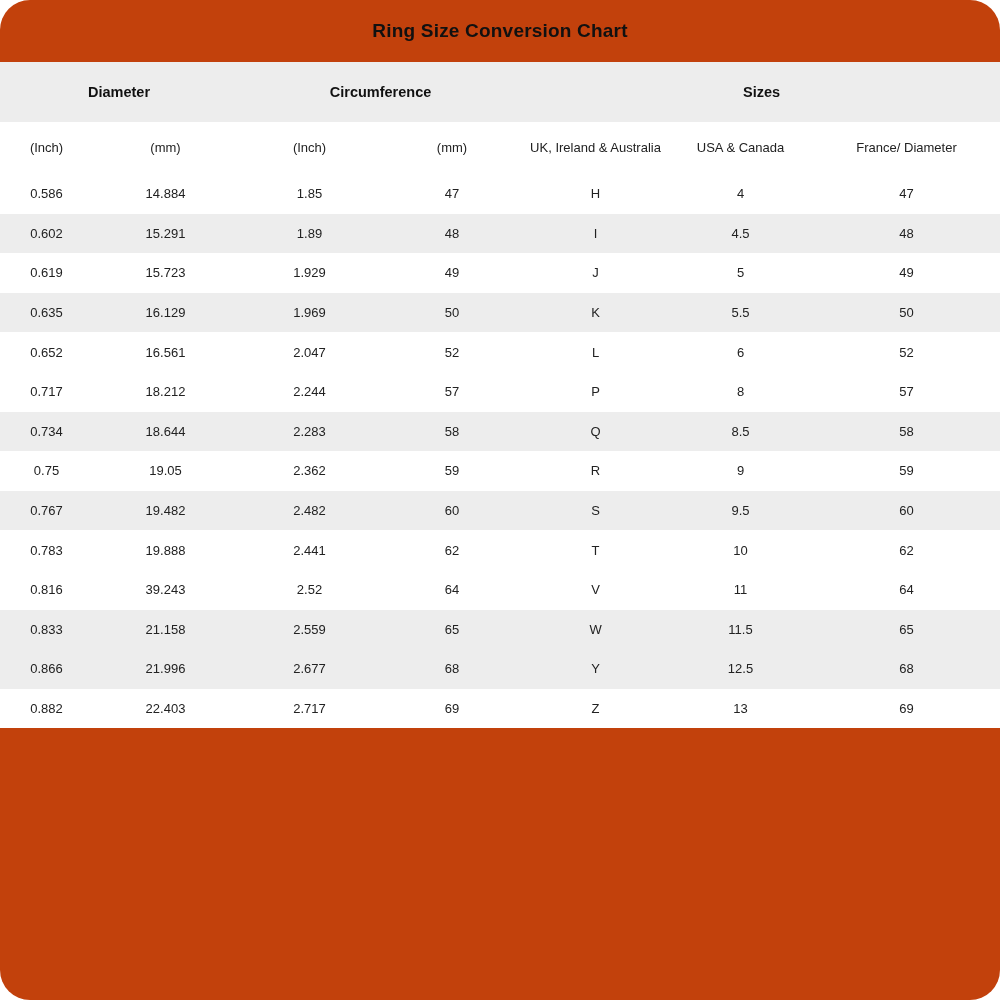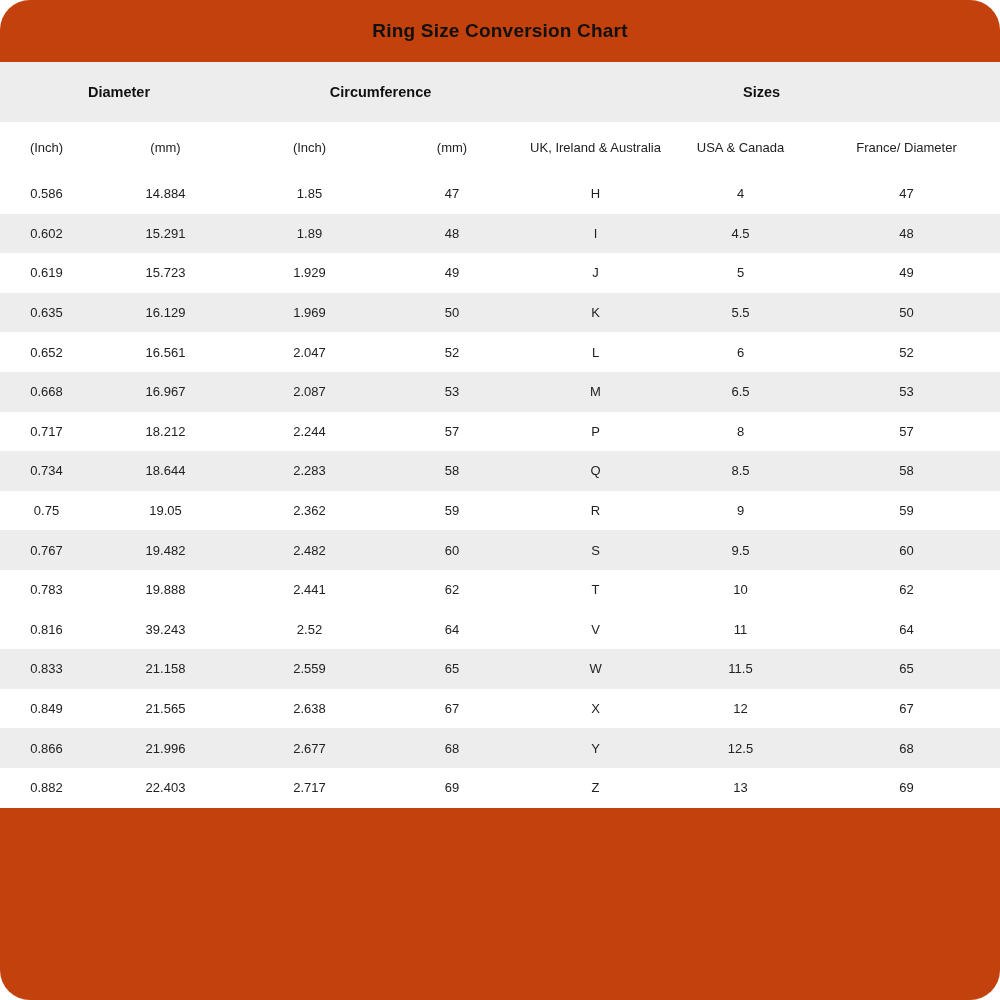--- a/index.html
+++ b/index.html
@@ -149,29 +149,20 @@
         </tr>
         <tr class="data-row plain">
           <td>0.652</td>
           <td>16.561</td>
           <td>2.047</td>
           <td>52</td>
           <td>L</td>
           <td>6</td>
           <td>52</td>
         </tr>
-        <tr class="data-row shade">
-          <td>0.668</td>
-          <td>16.967</td>
-          <td>2.087</td>
-          <td>53</td>
-          <td>M</td>
-          <td>6.5</td>
-          <td>53</td>
-        </tr>
         <tr class="data-row plain">
           <td>0.717</td>
           <td>18.212</td>
           <td>2.244</td>
           <td>57</td>
           <td>P</td>
           <td>8</td>
           <td>57</td>
         </tr>
         <tr class="data-row shade">
@@ -221,29 +212,20 @@
         </tr>
         <tr class="data-row shade">
           <td>0.833</td>
           <td>21.158</td>
           <td>2.559</td>
           <td>65</td>
           <td>W</td>
           <td>11.5</td>
           <td>65</td>
         </tr>
-        <tr class="data-row plain">
-          <td>0.849</td>
-          <td>21.565</td>
-          <td>2.638</td>
-          <td>67</td>
-          <td>X</td>
-          <td>12</td>
-          <td>67</td>
-        </tr>
         <tr class="data-row shade">
           <td>0.866</td>
           <td>21.996</td>
           <td>2.677</td>
           <td>68</td>
           <td>Y</td>
           <td>12.5</td>
           <td>68</td>
         </tr>
         <tr class="data-row plain">

